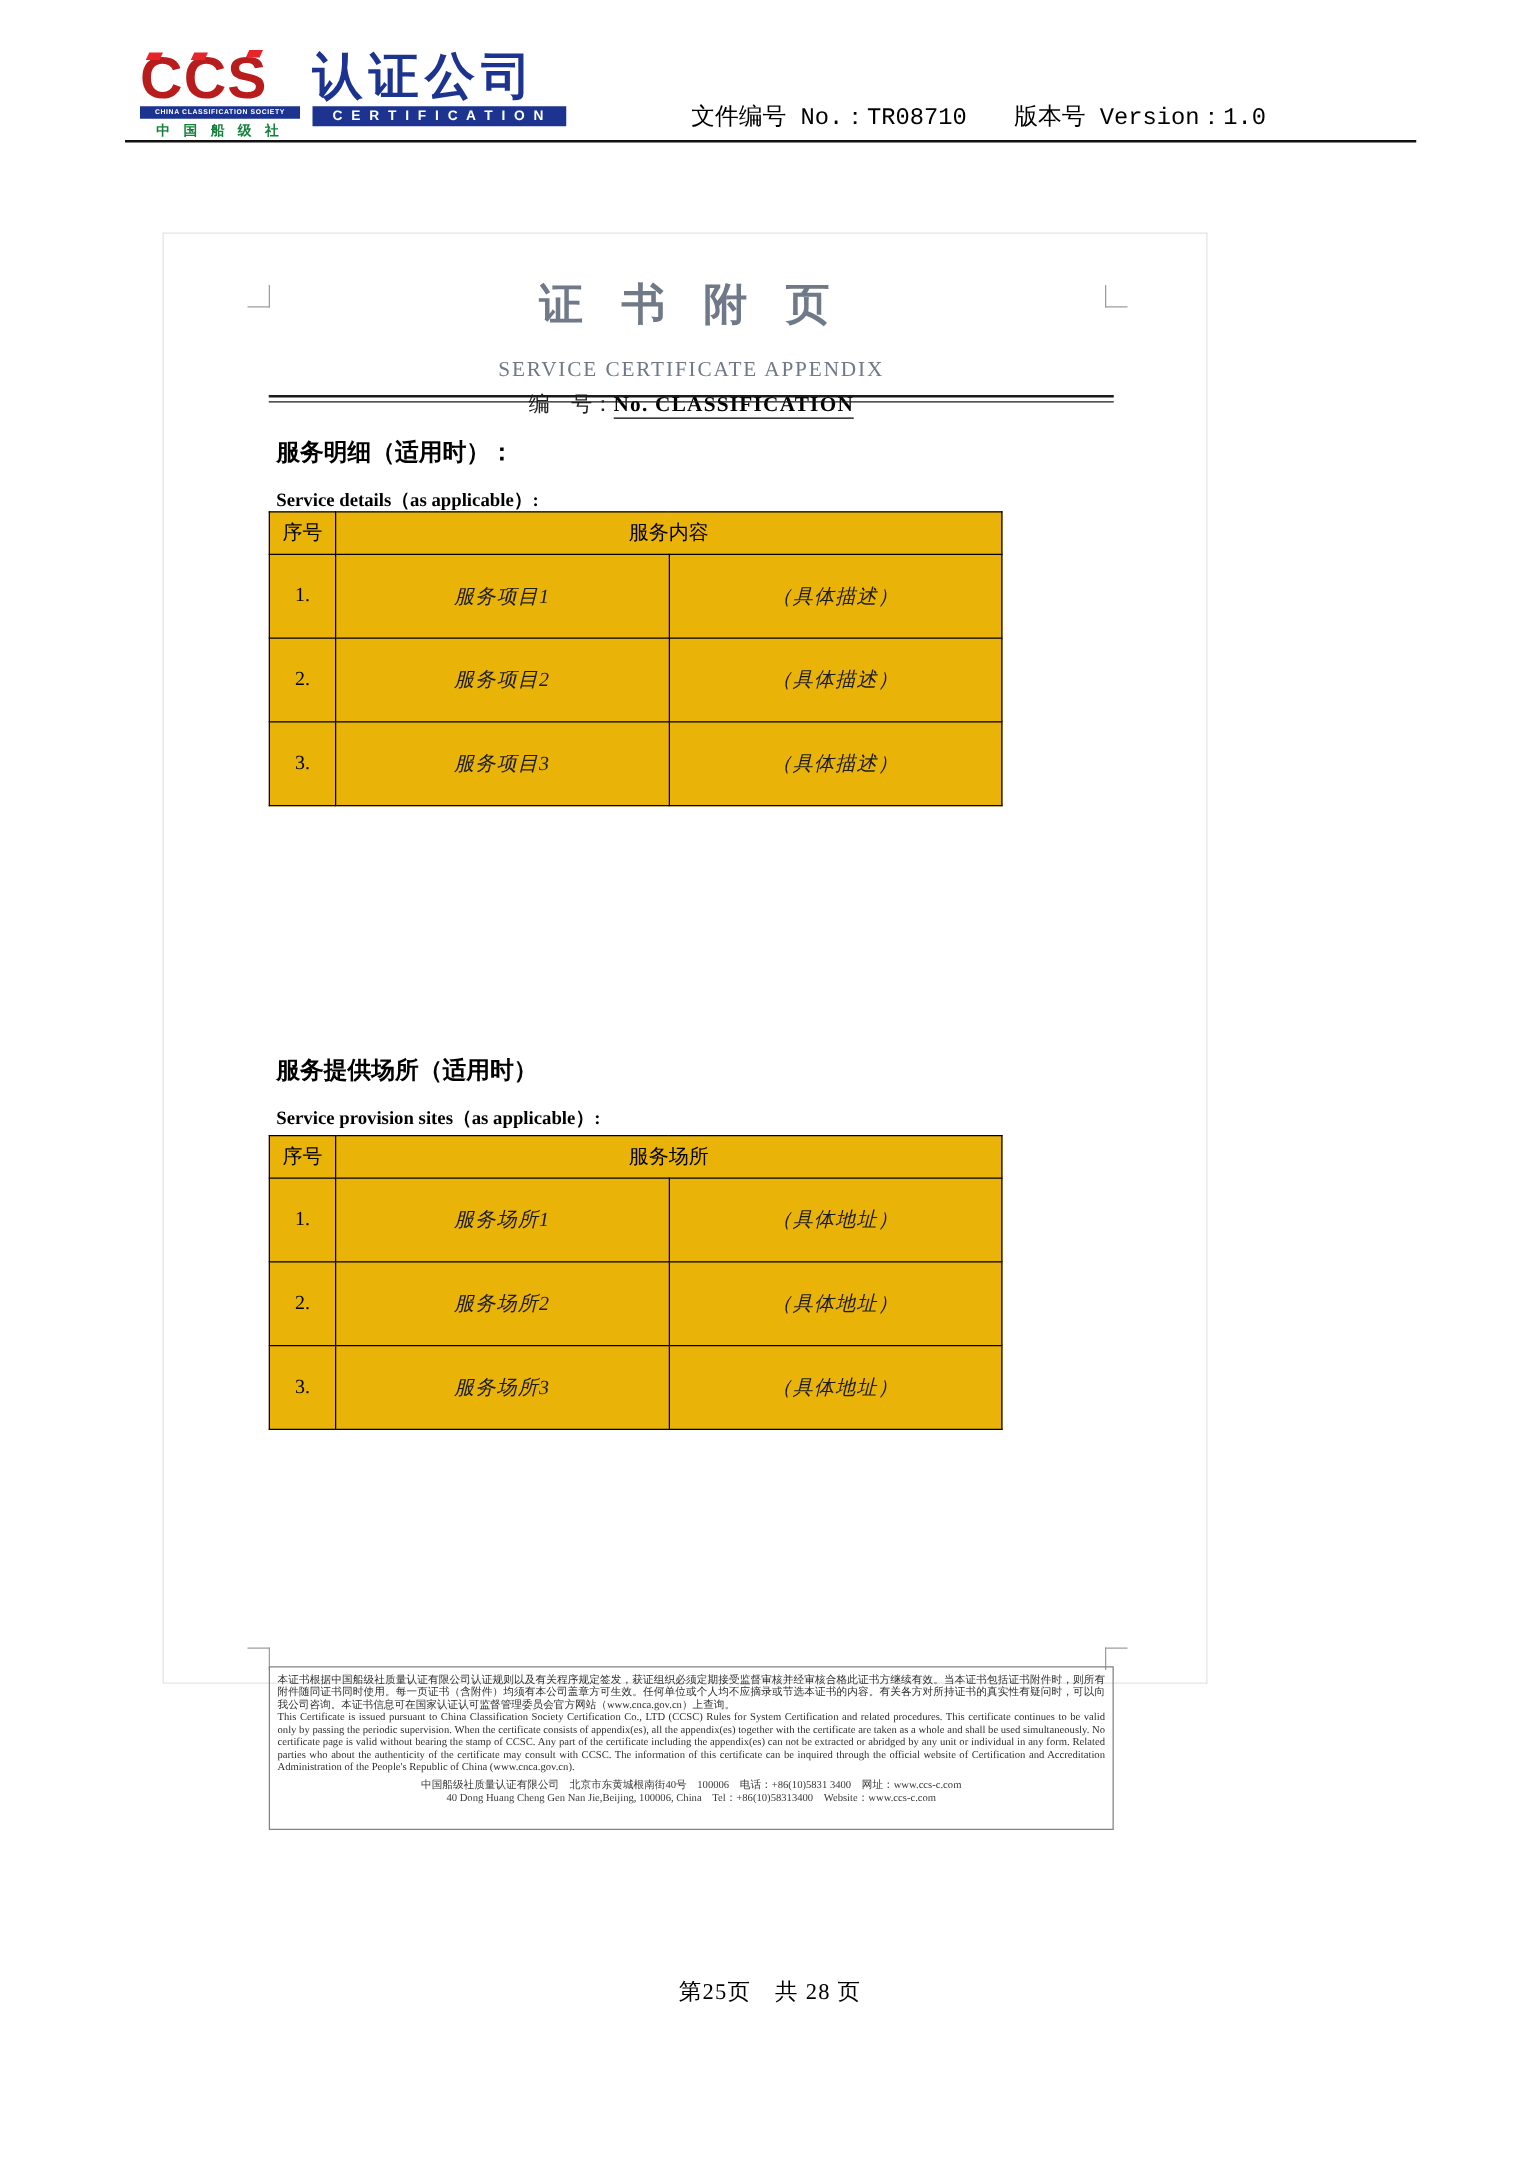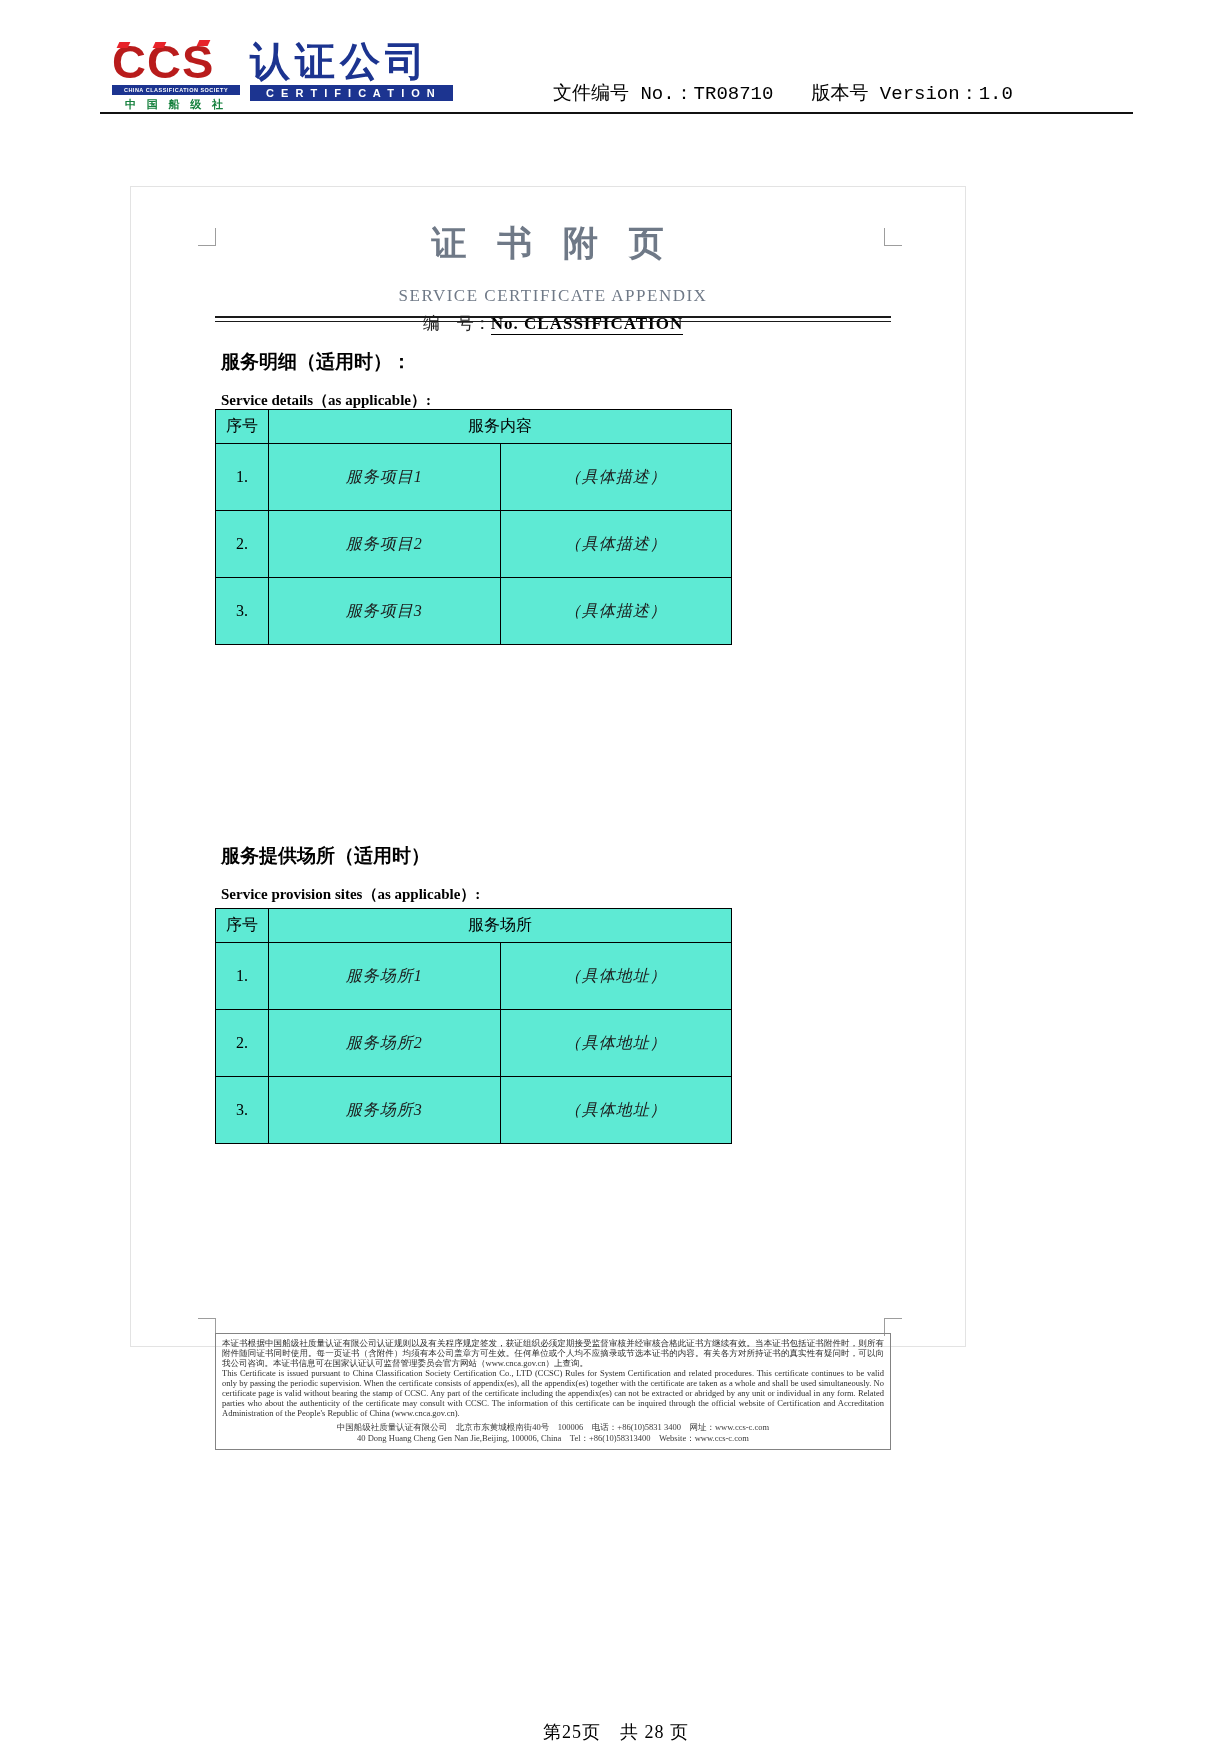--- a/index.html
+++ b/index.html
@@ -36,34 +36,34 @@
   .no-value{font-weight:700;color:#000;border-bottom:1.5px solid #000;letter-spacing:1px;padding-bottom:1px;}
   .title-divider{left:215px;top:316px;width:676px;height:3px;border-top:2px solid #1a1a1a;border-bottom:1px solid #1a1a1a;}
 
   
   .sec-head .cn{font-size:19px;font-weight:700;}
   .sec-head .en{font-size:15px;font-weight:700;margin-top:16px;}
   .sec1{left:221px;top:349px;}
   .sec2{left:221px;top:843px;}
 
   
-  table.doc{border-collapse:collapse;table-layout:fixed;width:517px;background:#5eead4;}
+  table.doc{border-collapse:collapse;table-layout:fixed;width:587px;background:#eab308;}
   table.doc td{border:1px solid #000;text-align:center;vertical-align:middle;font-size:16px;padding:0;}
   table.doc .hrow td{height:33px;}
   table.doc .brow td{height:66px;}
   .c-no{width:52px;} .c-item{width:165px;}
   .ph{font-style:italic;color:#1c1c1c;letter-spacing:1px;}
   .t1{left:215px;top:409px;} .t2{left:215px;top:908px;}
 
   
-  .legal{left:215px;top:1333px;width:662px;border:1px solid #838383;padding:4px 6px 5px;font-size:8.5px;line-height:10px;color:#2e2e2e;text-align:justify;}
+  .legal{left:215px;top:1333px;width:662px;border:1px solid #838383;padding:4px 6px 19px;font-size:8.5px;line-height:10px;color:#2e2e2e;text-align:justify;}
   .legal .addr{text-align:center;margin-top:4px;line-height:11px;color:#3a3a3a;}
 
   
-  .page-footer{left:0;top:1720px;width:1232px;text-align:center;font-size:18px;color:#000;letter-spacing:1px;}
+  .page-footer{left:0;top:1581px;width:1232px;text-align:center;font-size:18px;color:#000;letter-spacing:1px;}
 </style>
 </head>
 <body>
 
 <div class="abs logo">
   <div class="logo-left">
     <div class="ccs-word">CCS</div>
     <div class="ccs-accent acc1"></div>
     <div class="ccs-accent acc2"></div>
     <div class="ccs-accent acc3"></div>

